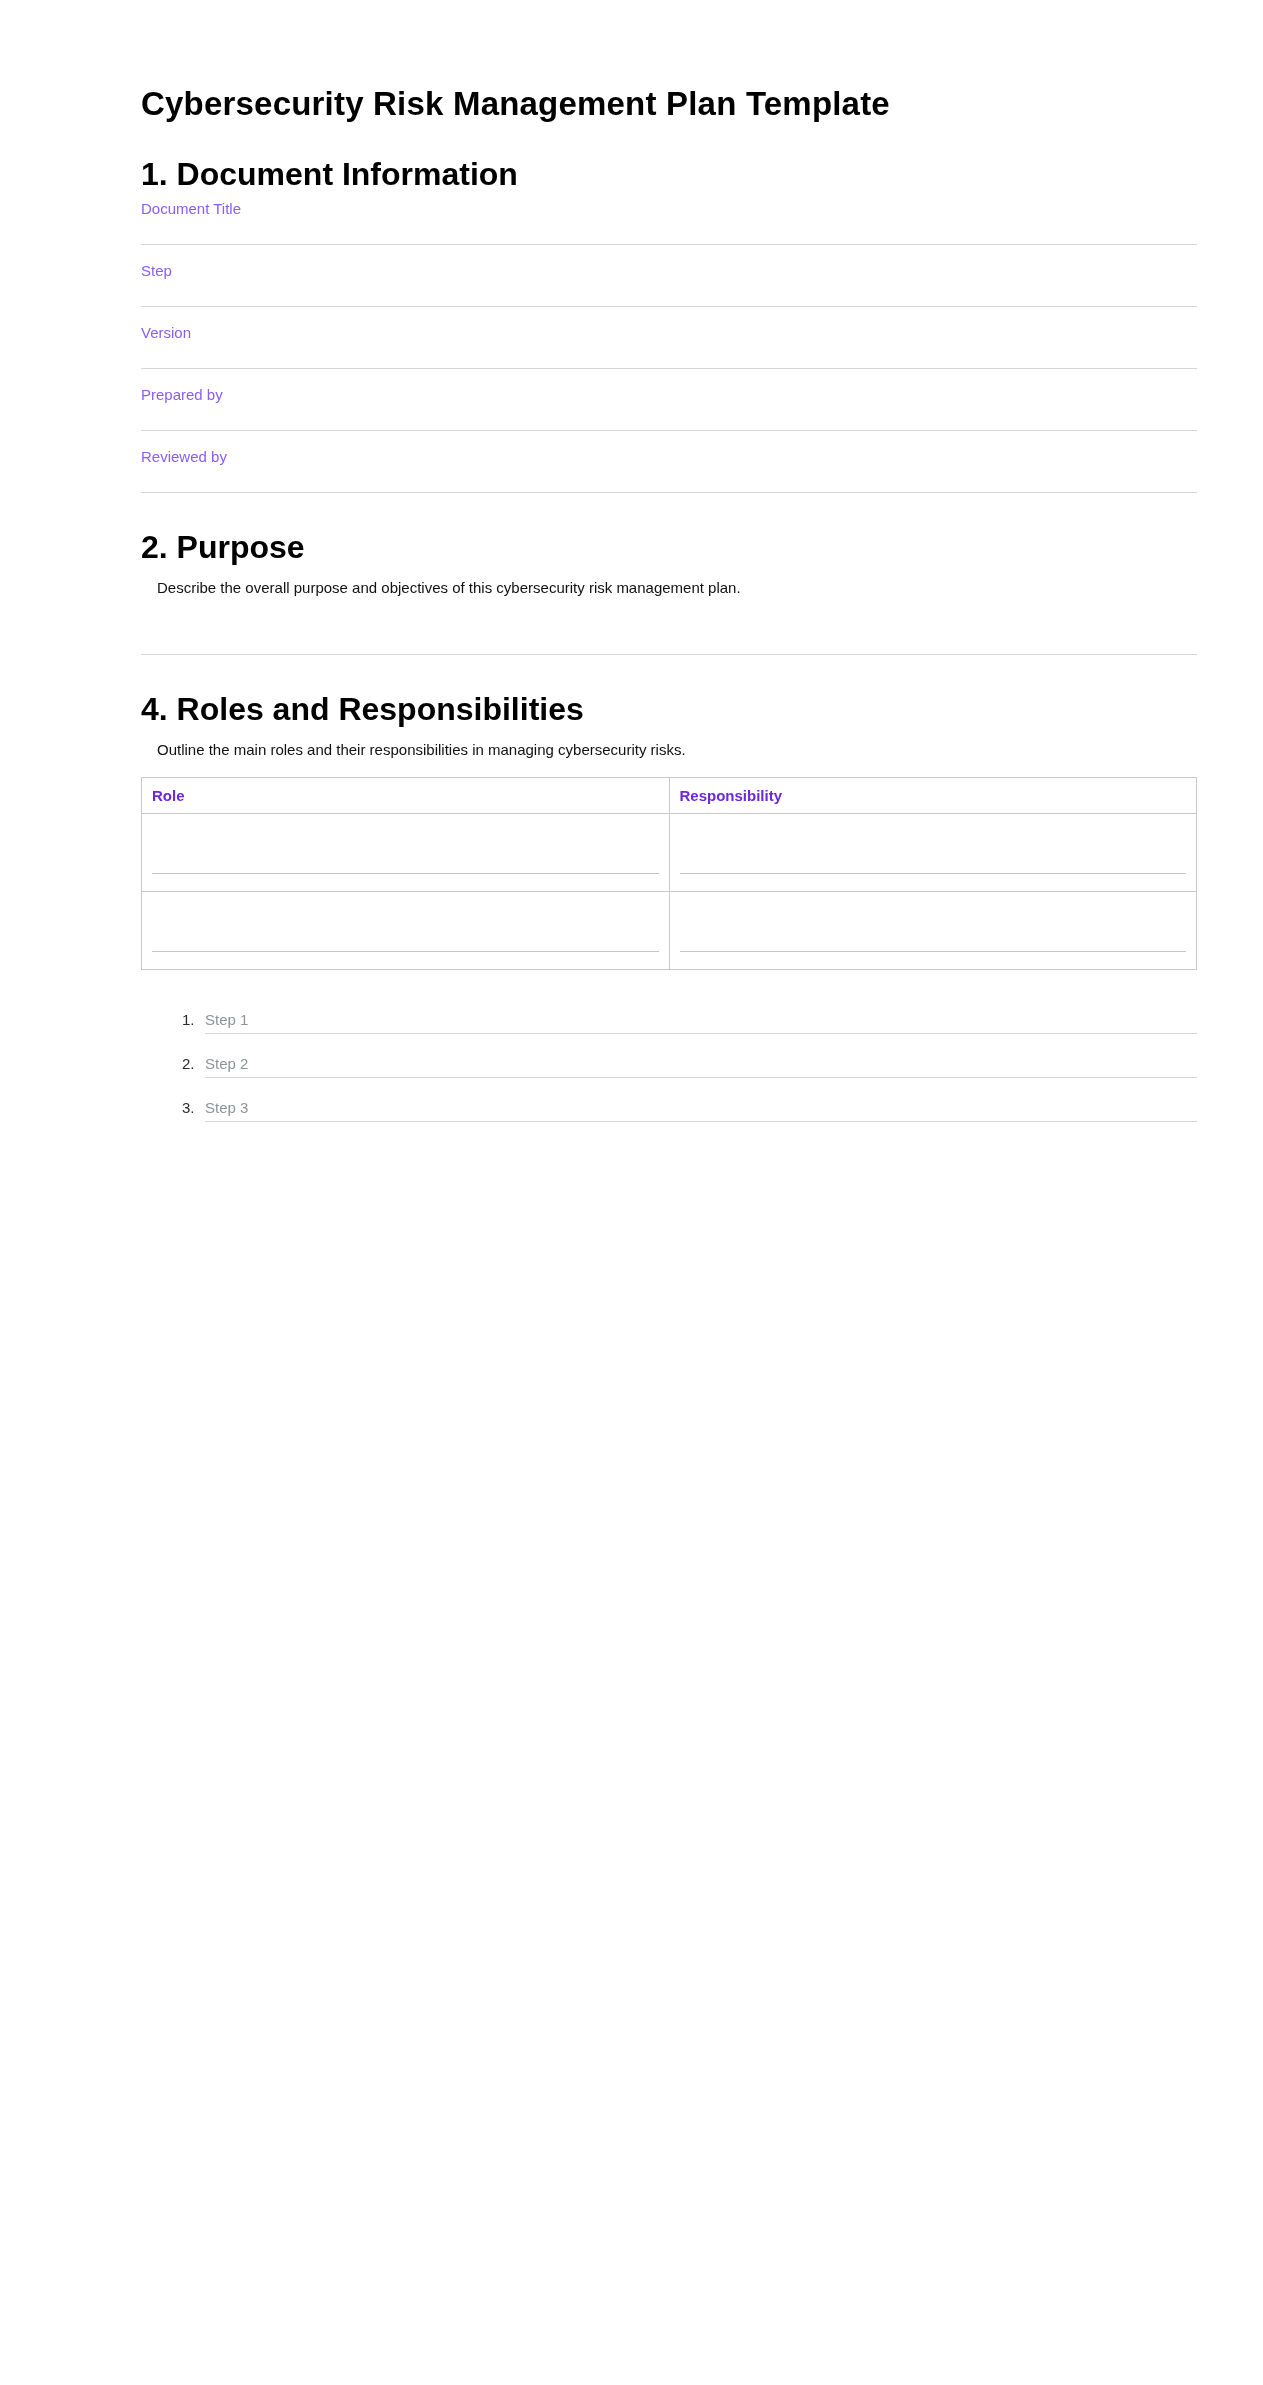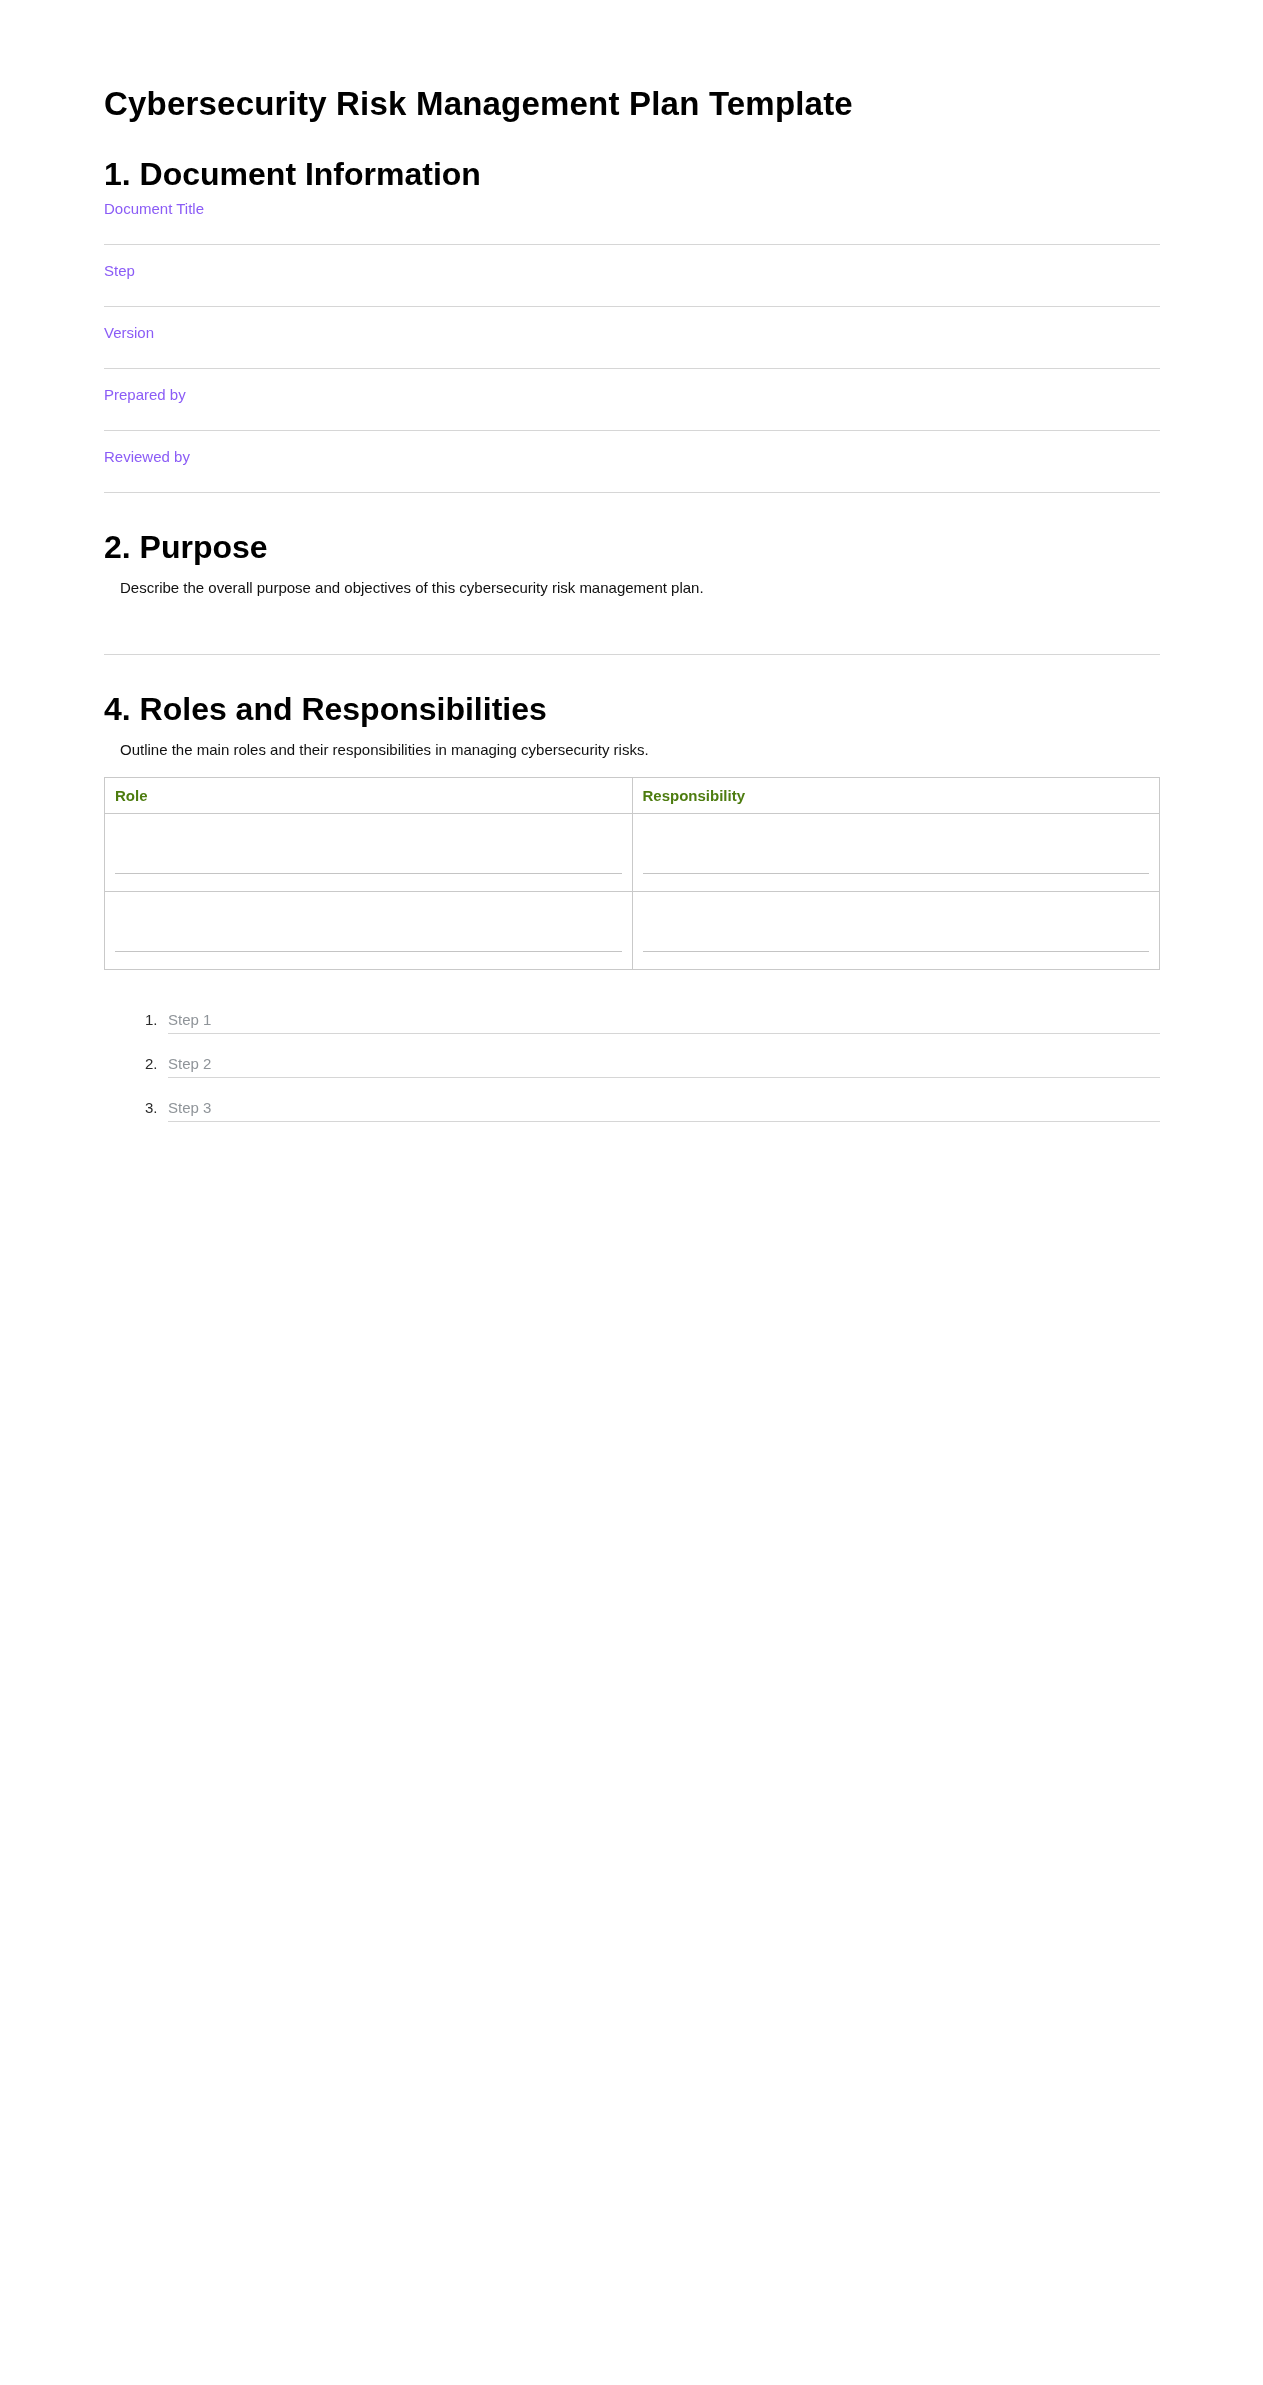--- a/index.html
+++ b/index.html
@@ -10,20 +10,21 @@
   body {
     width: 1263px;
     height: 2385px;
     font-family: "Liberation Sans", sans-serif;
     color: #000000;
     position: relative;
   }
   .clip {
     height: 1303px;
     overflow: hidden;
+    padding-left: 37px;
   }
   .content {
     width: 1056px;
     padding: 84px 103px 0 104px;
     box-sizing: content-box;
   }
   h1.doc-title {
     font-size: 33px;
     line-height: 40px;
     font-weight: bold;
@@ -66,21 +67,21 @@
     margin-top: 18px;
     table-layout: fixed;
   }
   table.roles-table th {
     border: 1px solid #c9c9c9;
     font-size: 15px;
     line-height: 19px;
     font-weight: bold;
     text-align: left;
     padding: 8px 10px;
-    color: #4d7c0f;
+    color: #6d28d9;
   }
   table.roles-table td {
     border: 1px solid #c9c9c9;
     height: 60px;
     vertical-align: bottom;
     padding: 0 10px 17px 10px;
   }
   .cell-rule {
     border-bottom: 1px solid #c4c4c4;
     height: 0;

